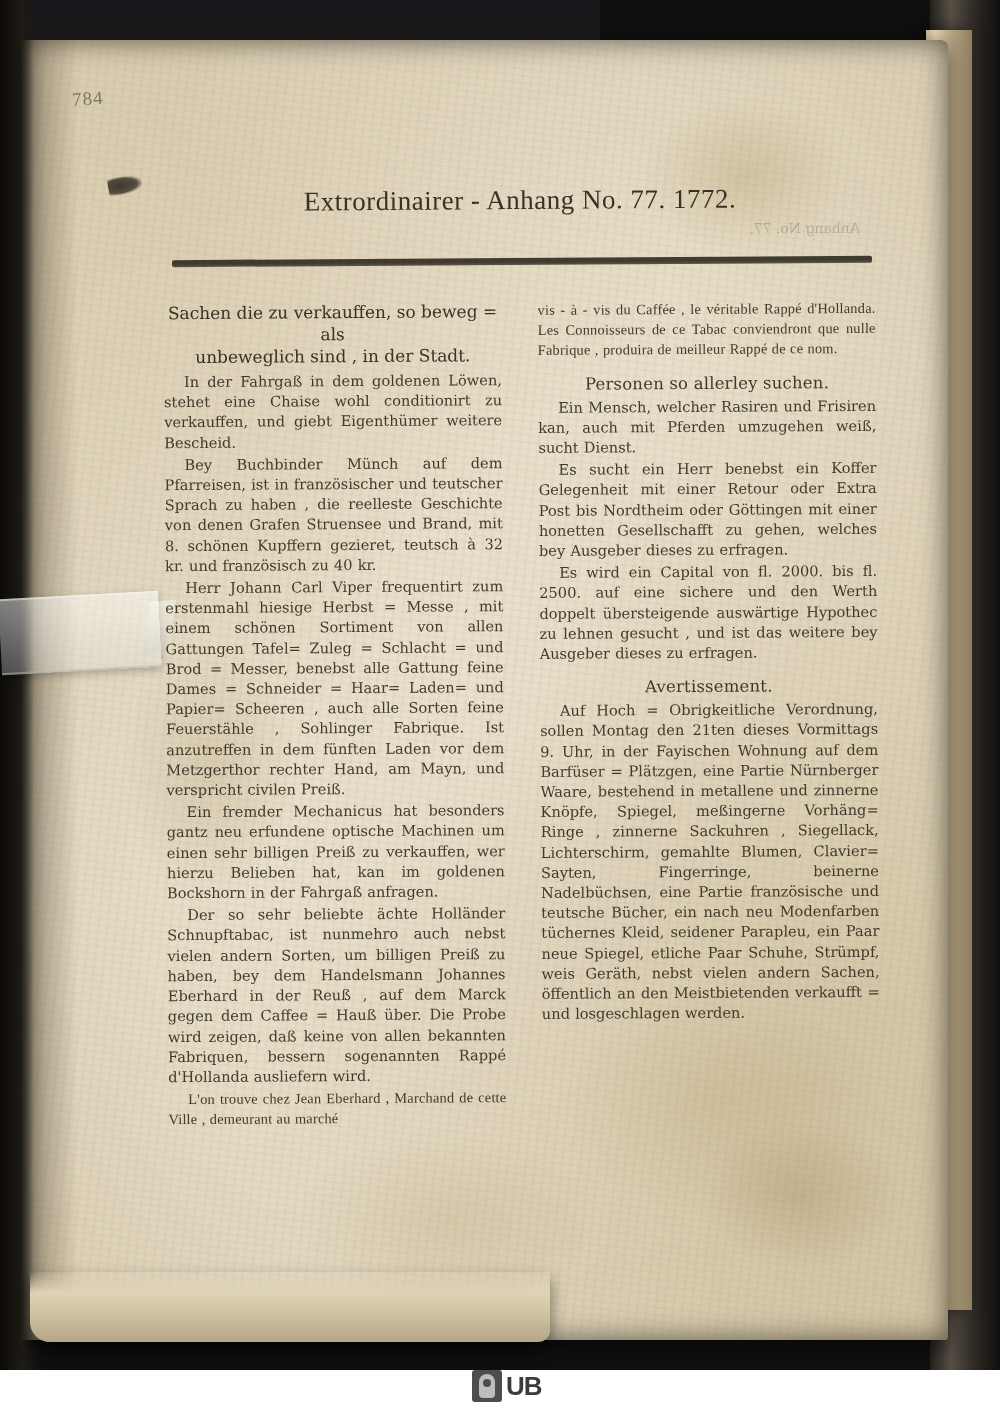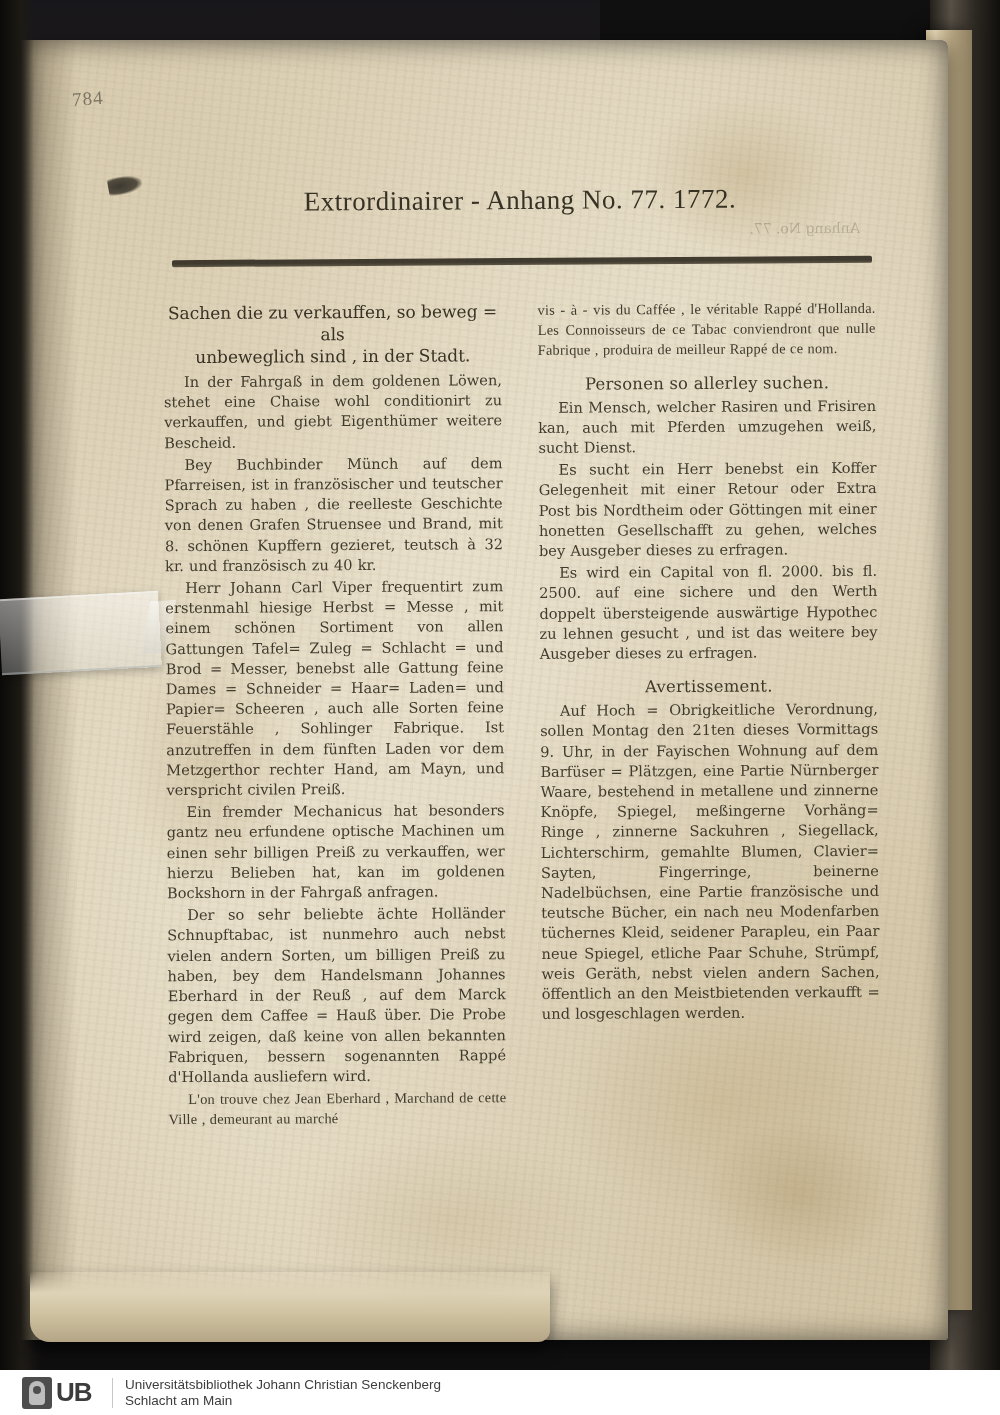--- a/index.html
+++ b/index.html
@@ -228,20 +228,21 @@
   #footer {
     position: absolute;
     left: 0; bottom: 0;
     width: 1000px; height: 45px;
     background: #ffffff;
     display: flex;
     align-items: center;
     gap: 12px;
     padding-left: 22px;
     box-sizing: border-box;
+    flex-direction: column;
   }
   .ub-logo {
     width: 78px; height: 34px;
     display: flex; align-items: center; gap: 4px;
   }
   .ub-seal {
     width: 30px; height: 32px;
     border-radius: 3px;
     background: #4d4d4d;
     position: relative;

